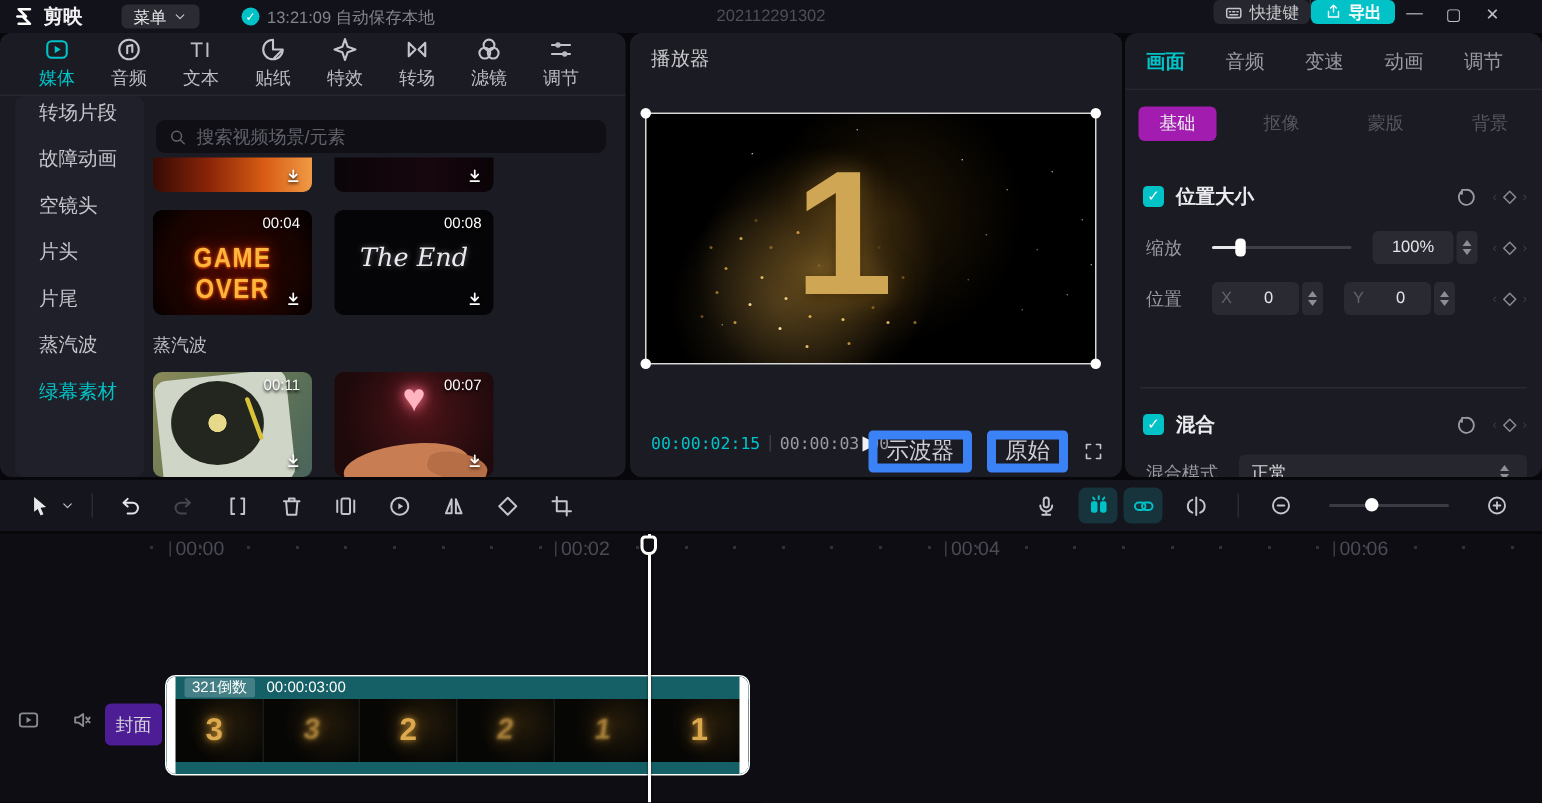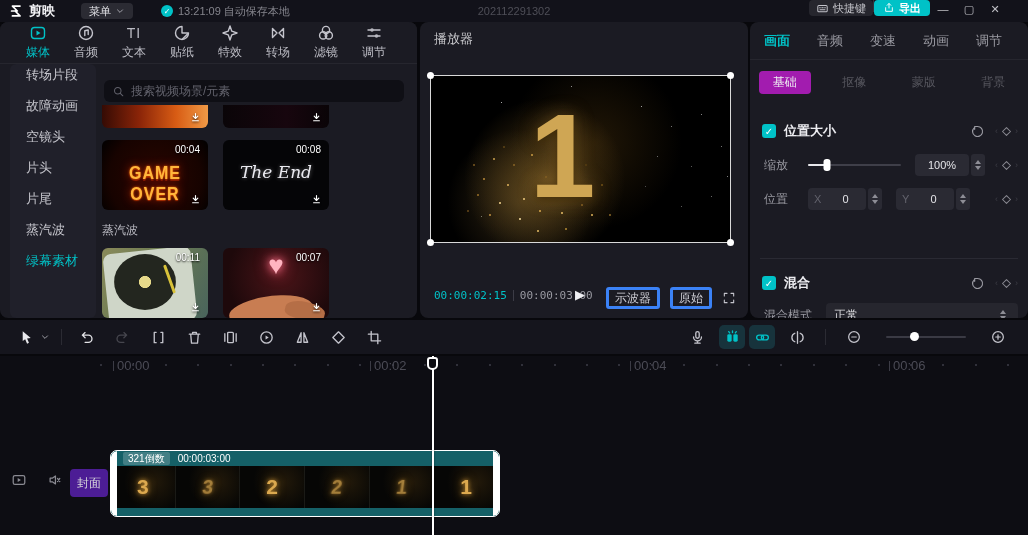--- a/index.html
+++ b/index.html
@@ -78,21 +78,21 @@
   .big-num{position:absolute;left:44%;top:50%;transform:translate(-50%,-52%);font-size:118px;font-weight:bold;color:#cfa654;text-shadow:0 3px 10px rgba(60,40,5,.9),0 0 20px rgba(220,170,80,.35)}
   .sp1{position:absolute;left:70px;top:18px;width:2px;height:2px;border-radius:50%;background:transparent;box-shadow:-8px 64px #caa14e,6px 90px #e0b45e,22px 104px #f0cc80,38px 116px #d9a94e,-18px 84px #b98a38,12px 70px #8a6426,30px 60px #c89c44,-2px 108px #f4d690,48px 100px #aa7f30,60px 118px #e8c068,-24px 100px #9a7028,44px 82px #7a5820,70px 96px #caa04a,18px 124px #f8e0a0,-12px 120px #c09040,80px 110px #8a6224,56px 66px #6a4c1c,90px 120px #deb35c,-28px 70px #7c5a20,36px 136px #e5bd66,64px 134px #b68c34,2px 52px #5f4517,84px 70px #50390f,100px 90px #6f4f16,108px 120px #8d6a28,-34px 116px #67481a}
   .sp2{position:absolute;left:200px;top:20px;width:1px;height:1px;border-radius:50%;background:transparent;box-shadow:10px 10px #cfcfcf,40px 30px #9a9a9a,70px 18px #b0b0b0,26px 60px #8a8a8a,60px 70px #777,90px 50px #999,14px 90px #666,80px 100px #888,96px 80px #aaa,50px 110px #777,-60px -10px #bbb,-130px 6px #ddd,-150px 120px #998}
   .player-bar{position:absolute;left:0;bottom:8px;width:100%;height:26px}
   .tc{position:absolute;left:14px;top:5px;display:flex;align-items:center;gap:6px;font-family:"DejaVu Sans Mono",monospace;font-size:11px}
   .tc-cur{color:#00c2c7}
   .tc-sep{width:1px;height:11px;background:#3c3c46}
   .tc-total{color:#9a9aa2}
   .play-btn{position:absolute;left:155px;top:3px;color:#f0f0f4;font-size:13px}
   .pb-right{position:absolute;right:12px;top:3px;display:flex;align-items:center;gap:10px}
-  .mini-btn{border:3px solid #3b82f6;border-radius:3px;color:#cfcfd6;font-size:12px;padding:1px 6px;line-height:14px}
+  .mini-btn{border:6px solid #3b82f6;border-radius:3px;color:#cfcfd6;font-size:15px;padding:1px 6px;line-height:14px}
 
   
   .props-tabs{position:absolute;left:0;top:0;width:100%;height:38px;display:flex;align-items:center;gap:27px;padding-left:14px;border-bottom:1px solid #26262e}
   .ptab{font-size:13px;color:#9a9aa2}
   .ptab.active{color:#00c2c7;font-weight:bold}
   .subtabs{position:absolute;left:0;top:44px;width:100%;height:32px;display:flex;align-items:center}
   .stslot{width:25%;display:flex;justify-content:center;color:#56565e;font-size:12px}
   .stpill{background:#a21caf;color:#eeeef2;border-radius:4px;padding:3px 14px}
   .psec{position:absolute;left:0;width:100%;height:30px;display:flex;align-items:center;padding:0 10px 0 12px}
   .cbx{width:14px;height:14px;border-radius:3px;background:#00c2c7;color:#fff;font-size:10px;display:flex;align-items:center;justify-content:center}

